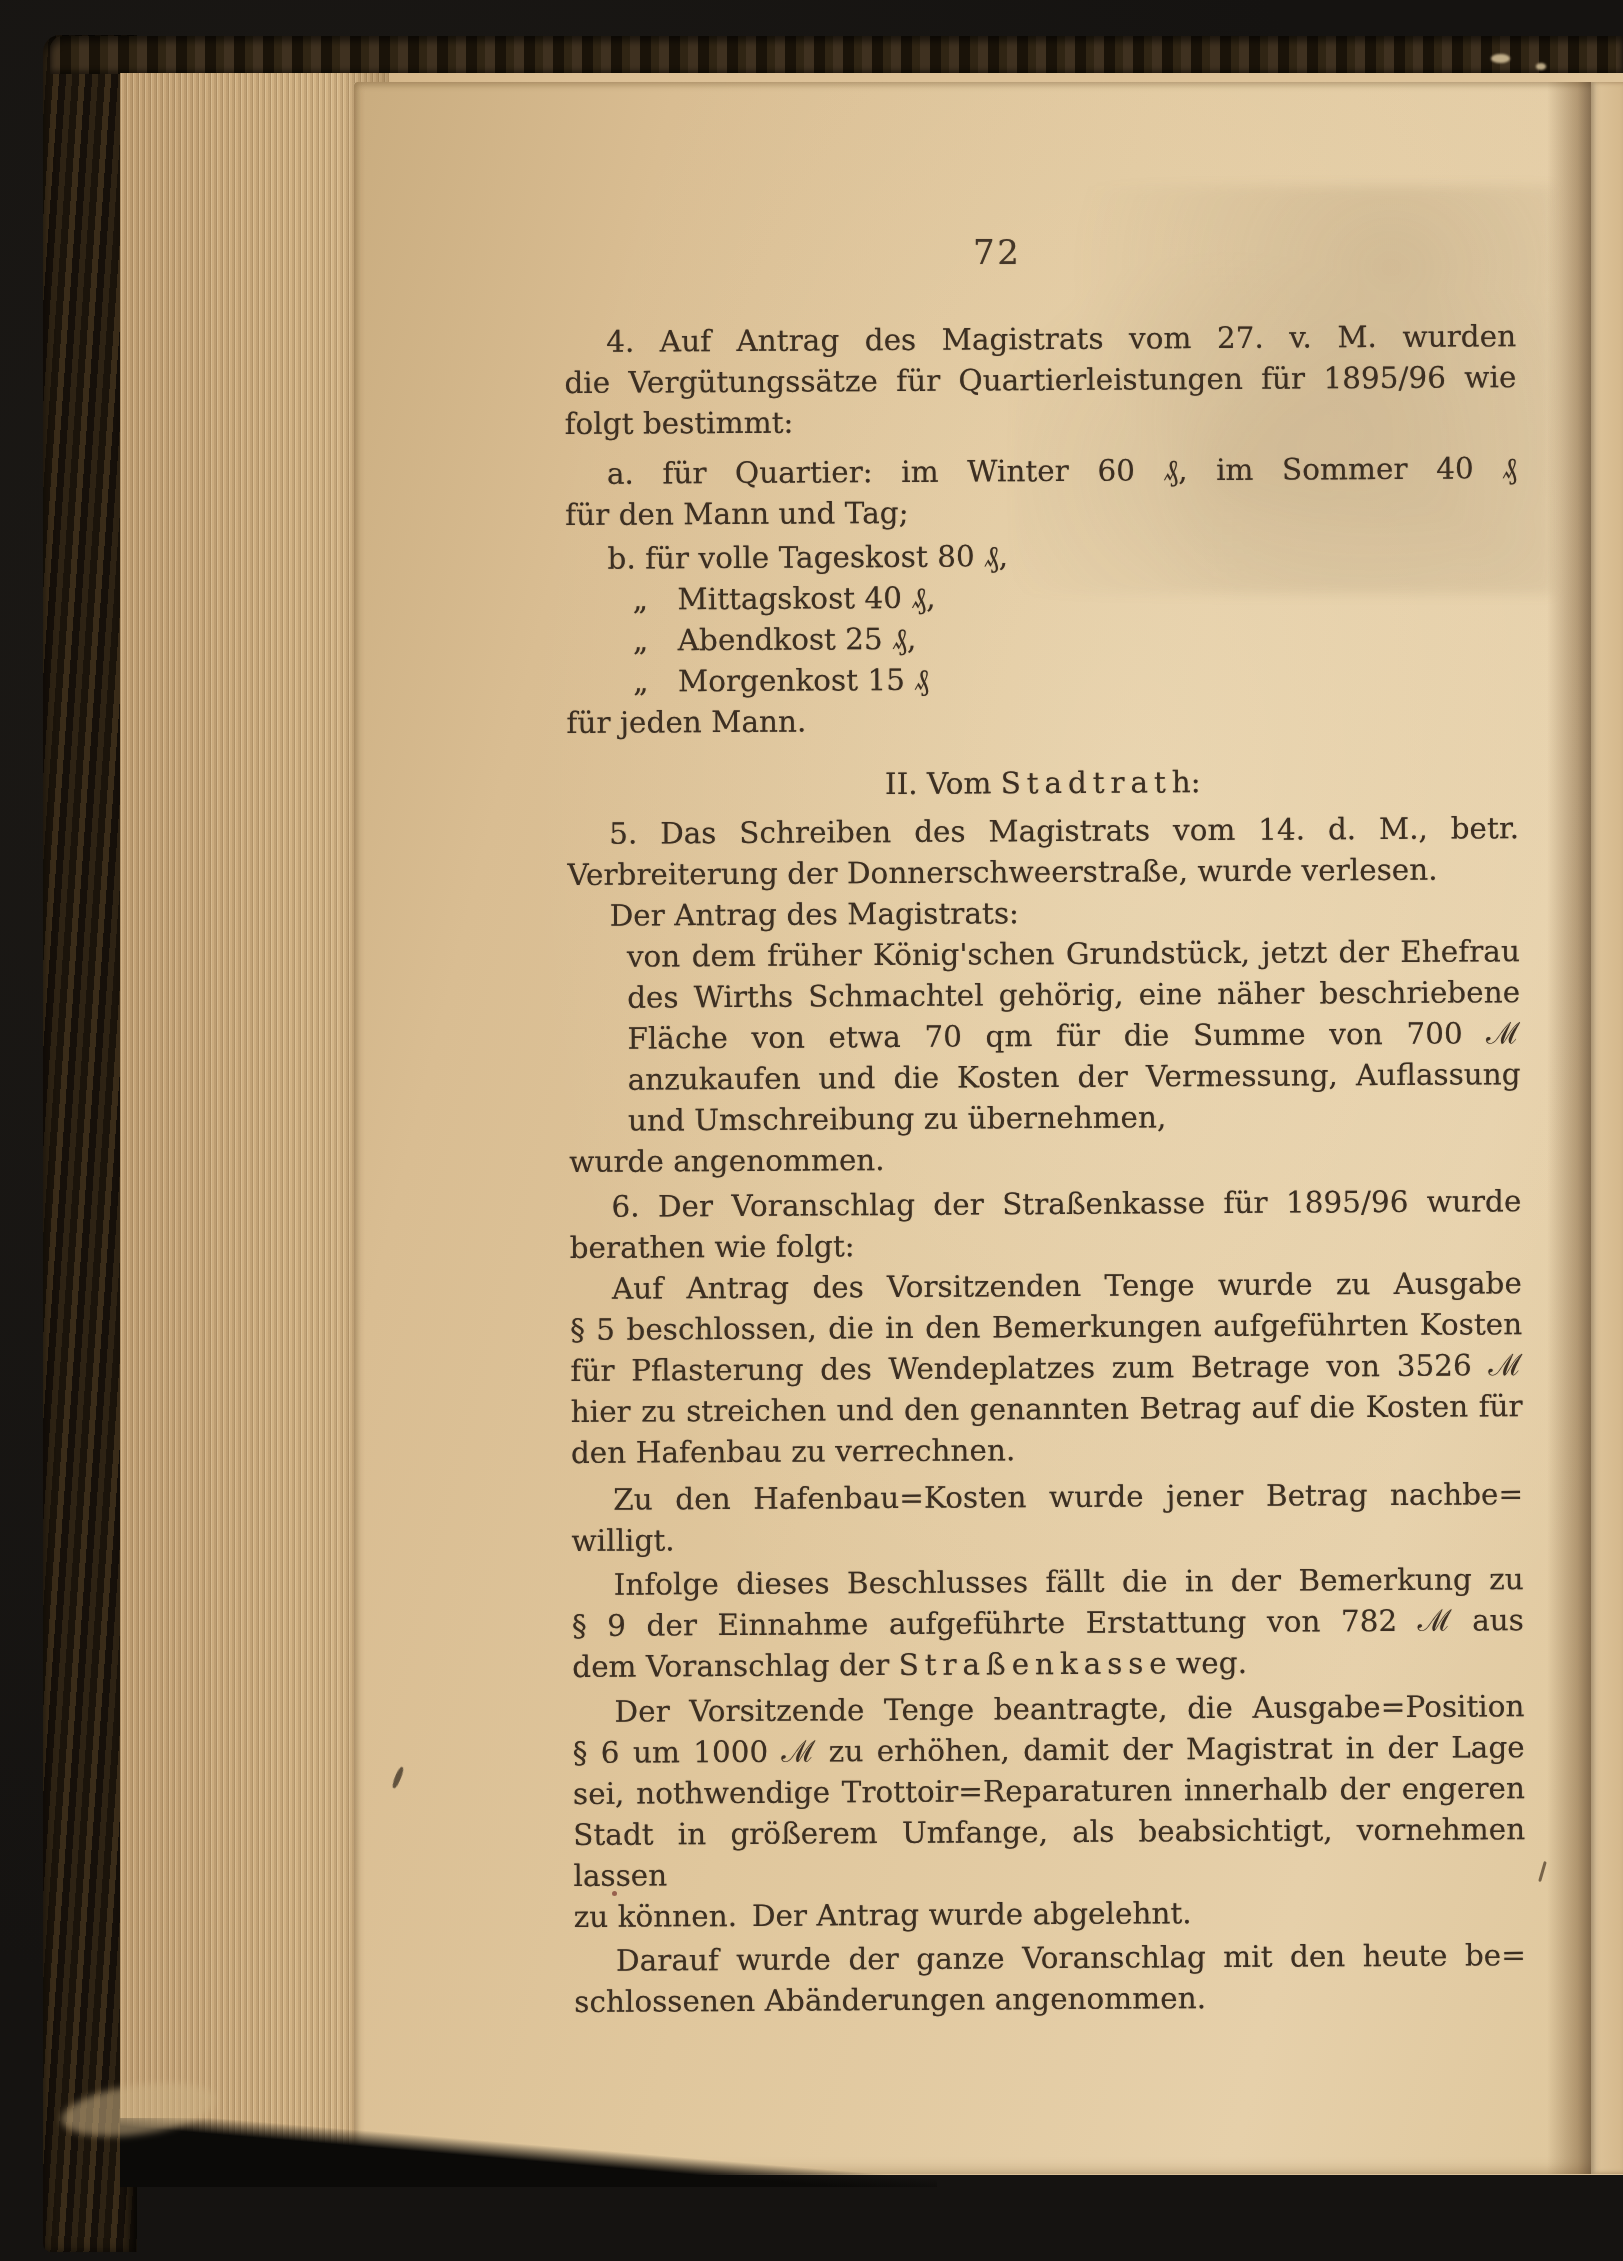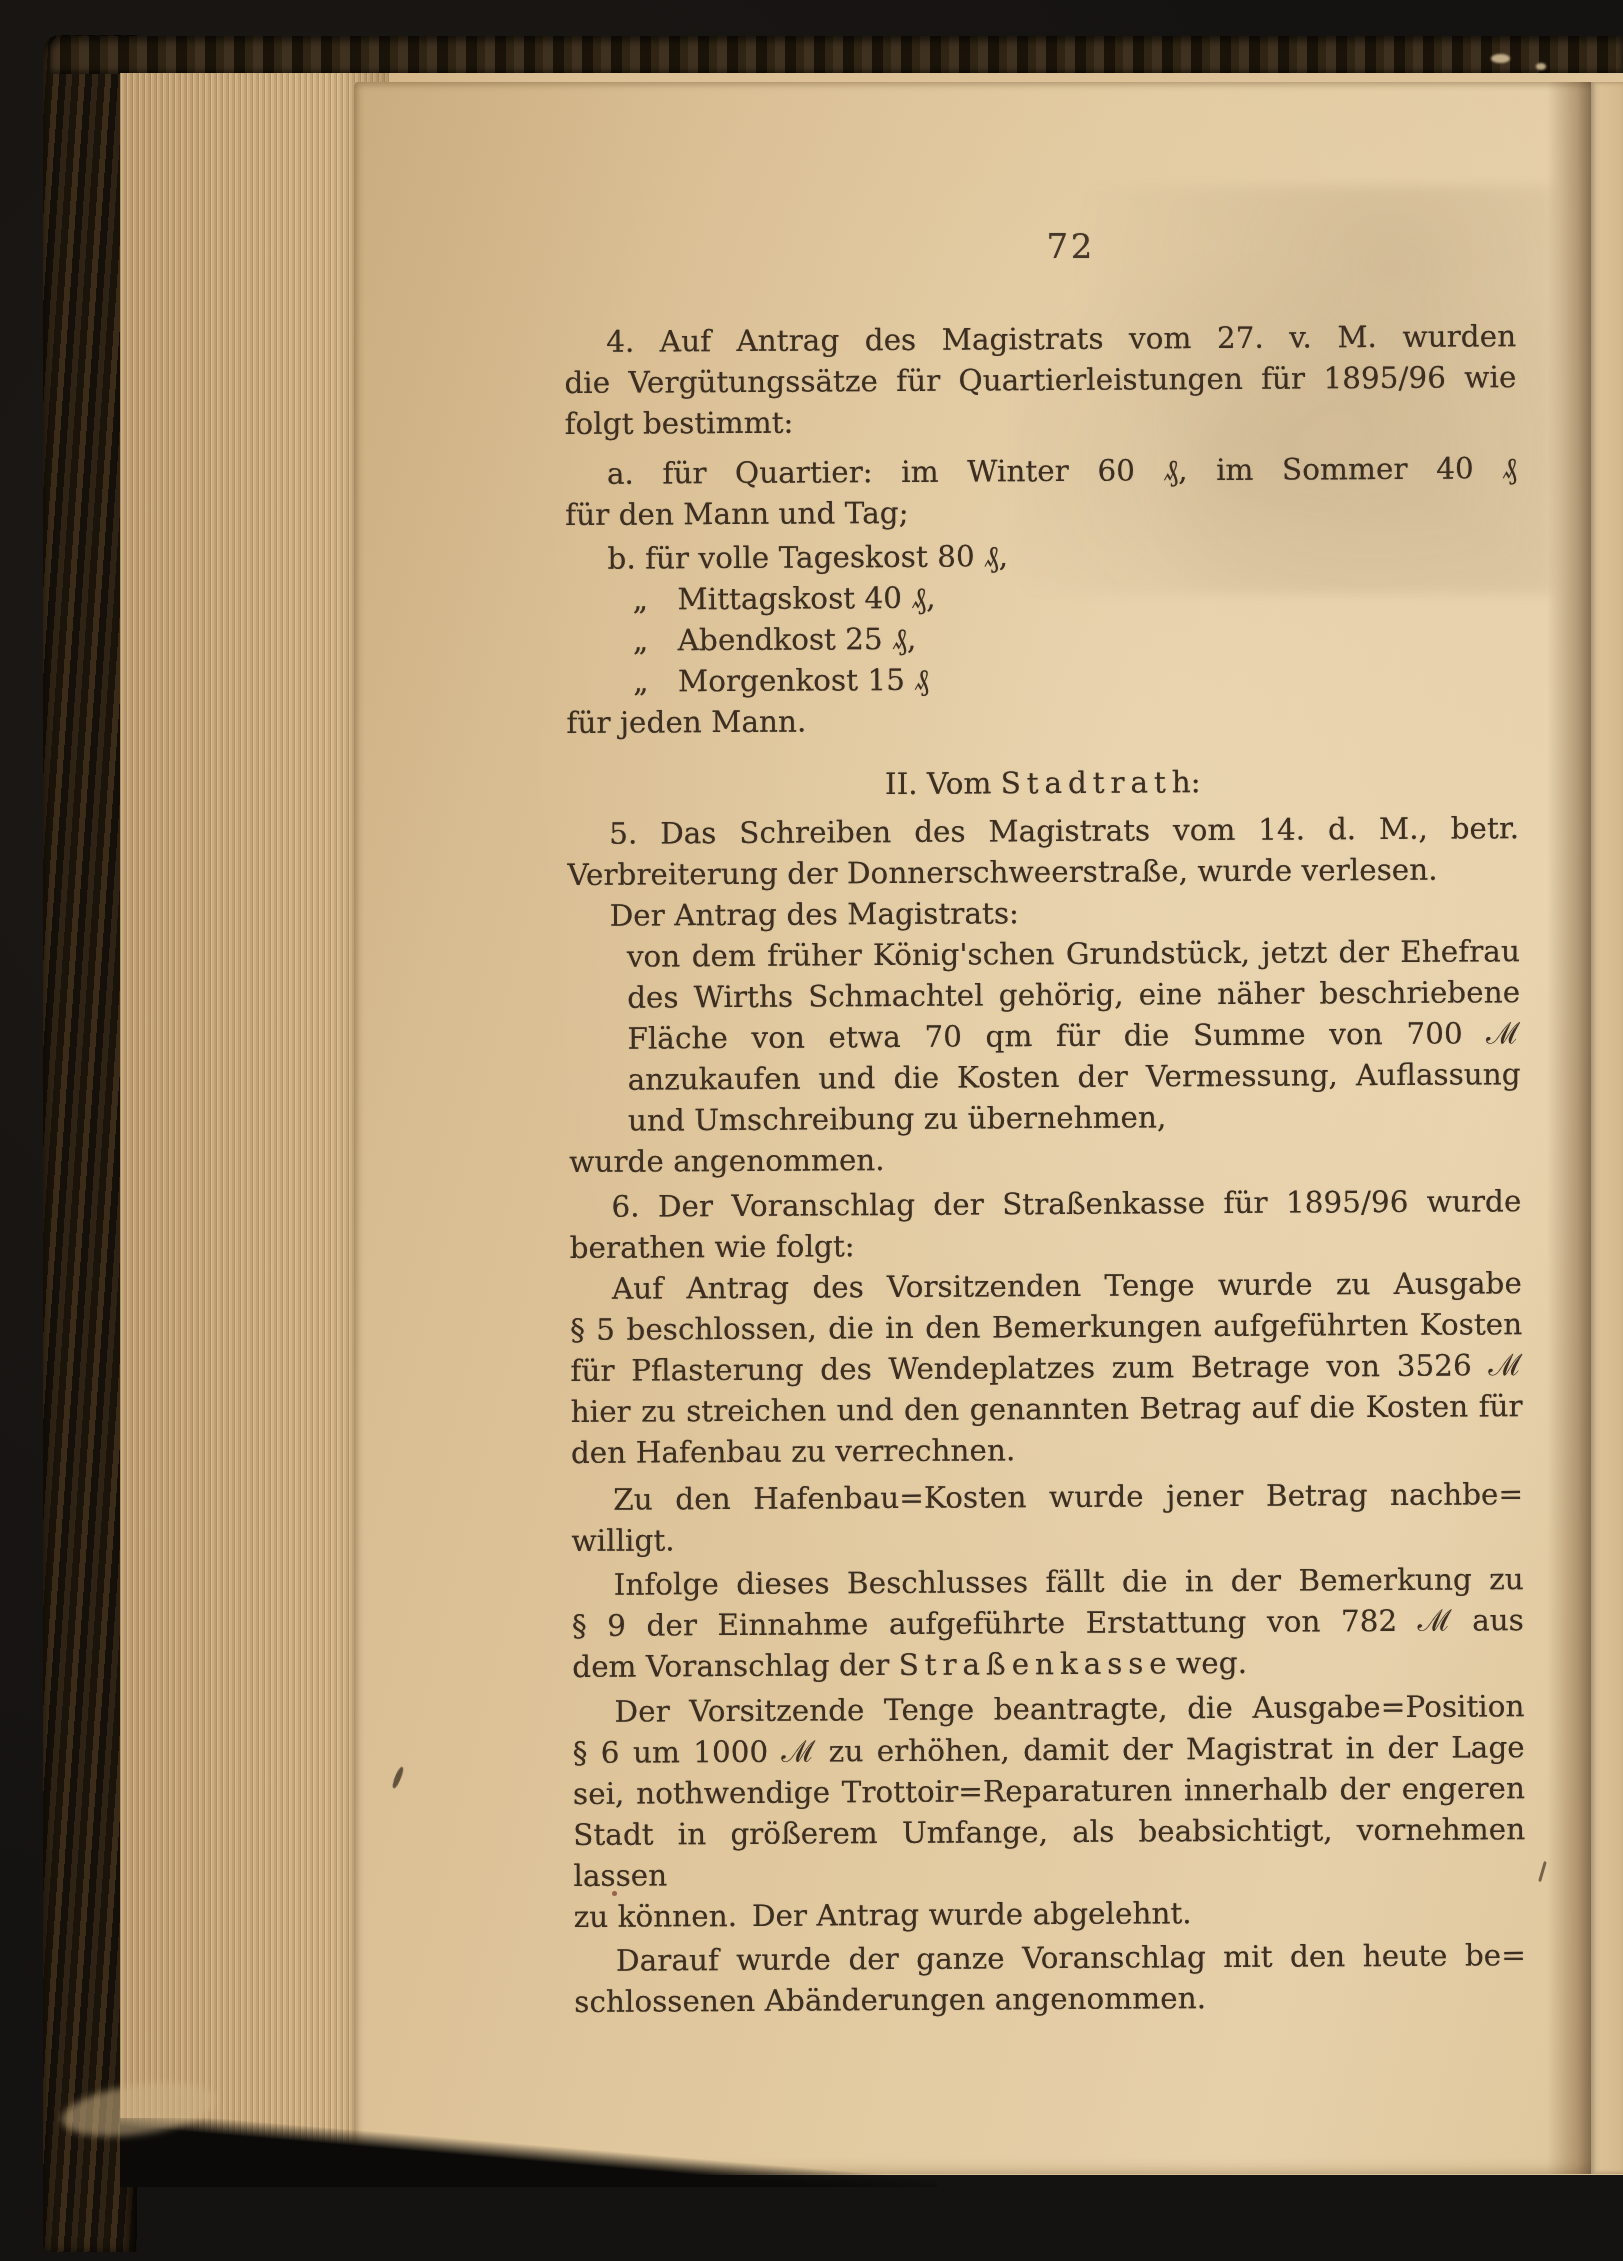--- a/index.html
+++ b/index.html
@@ -58,22 +58,22 @@
     position:absolute;right:31px;top:0;width:45px;height:100%;
     background:linear-gradient(90deg,rgba(0,0,0,0),rgba(98,66,32,.38) 68%,rgba(66,42,20,.6) 100%);
   }
   .next-page{
     position:absolute;right:0;top:0;width:32px;height:100%;
     background:linear-gradient(90deg,#efe0bd 0,#dcc298 22%,#d4b88c 100%);
     box-shadow:inset 3.5px 0 5.2px rgba(100,70,36,.5);
   }
   
   .pageno{
-    position:absolute;left:619px;top:144px;width:122px;
-    text-align:right;
+    position:absolute;left:619px;top:150px;width:122px;
+    text-align:left;
     font-size:34px;color:#453729;letter-spacing:2.6px;
     text-shadow:0 0 0.9px rgba(60,45,28,.55);
   }
   
   .textblock{
     position:absolute;left:210px;top:240px;width:952px;
     transform:rotate(-0.35deg);
     transform-origin:left top;
     color:#3c2f22;
     font-size:29.5px;line-height:41px;

